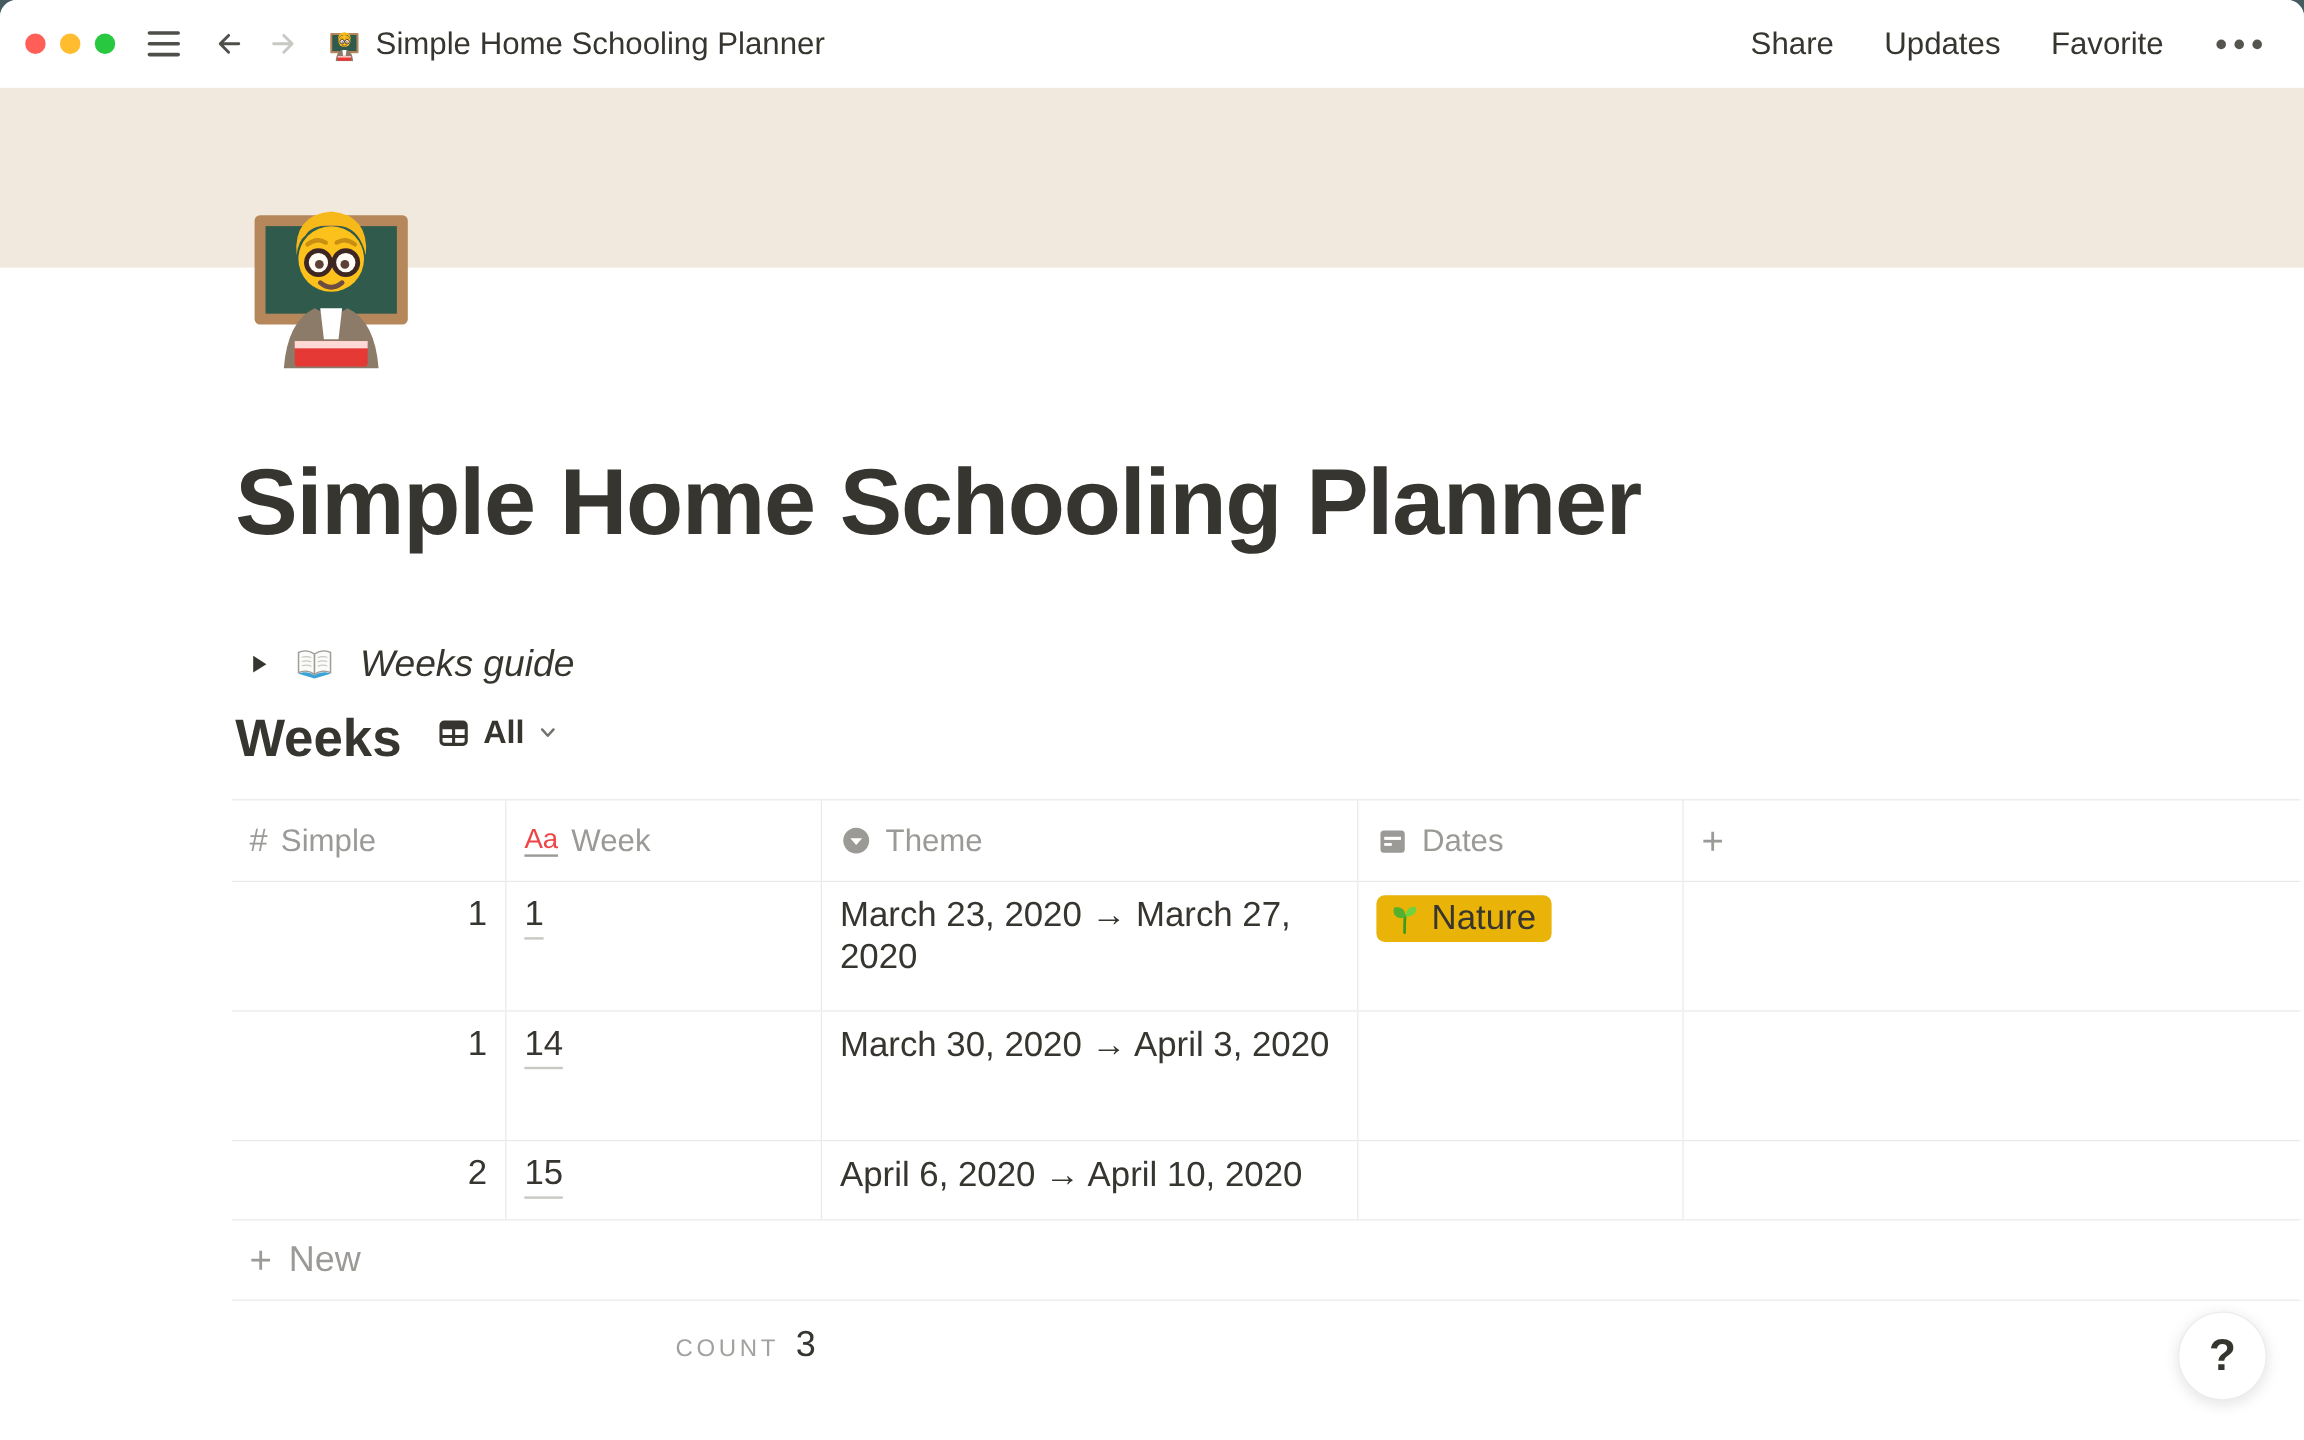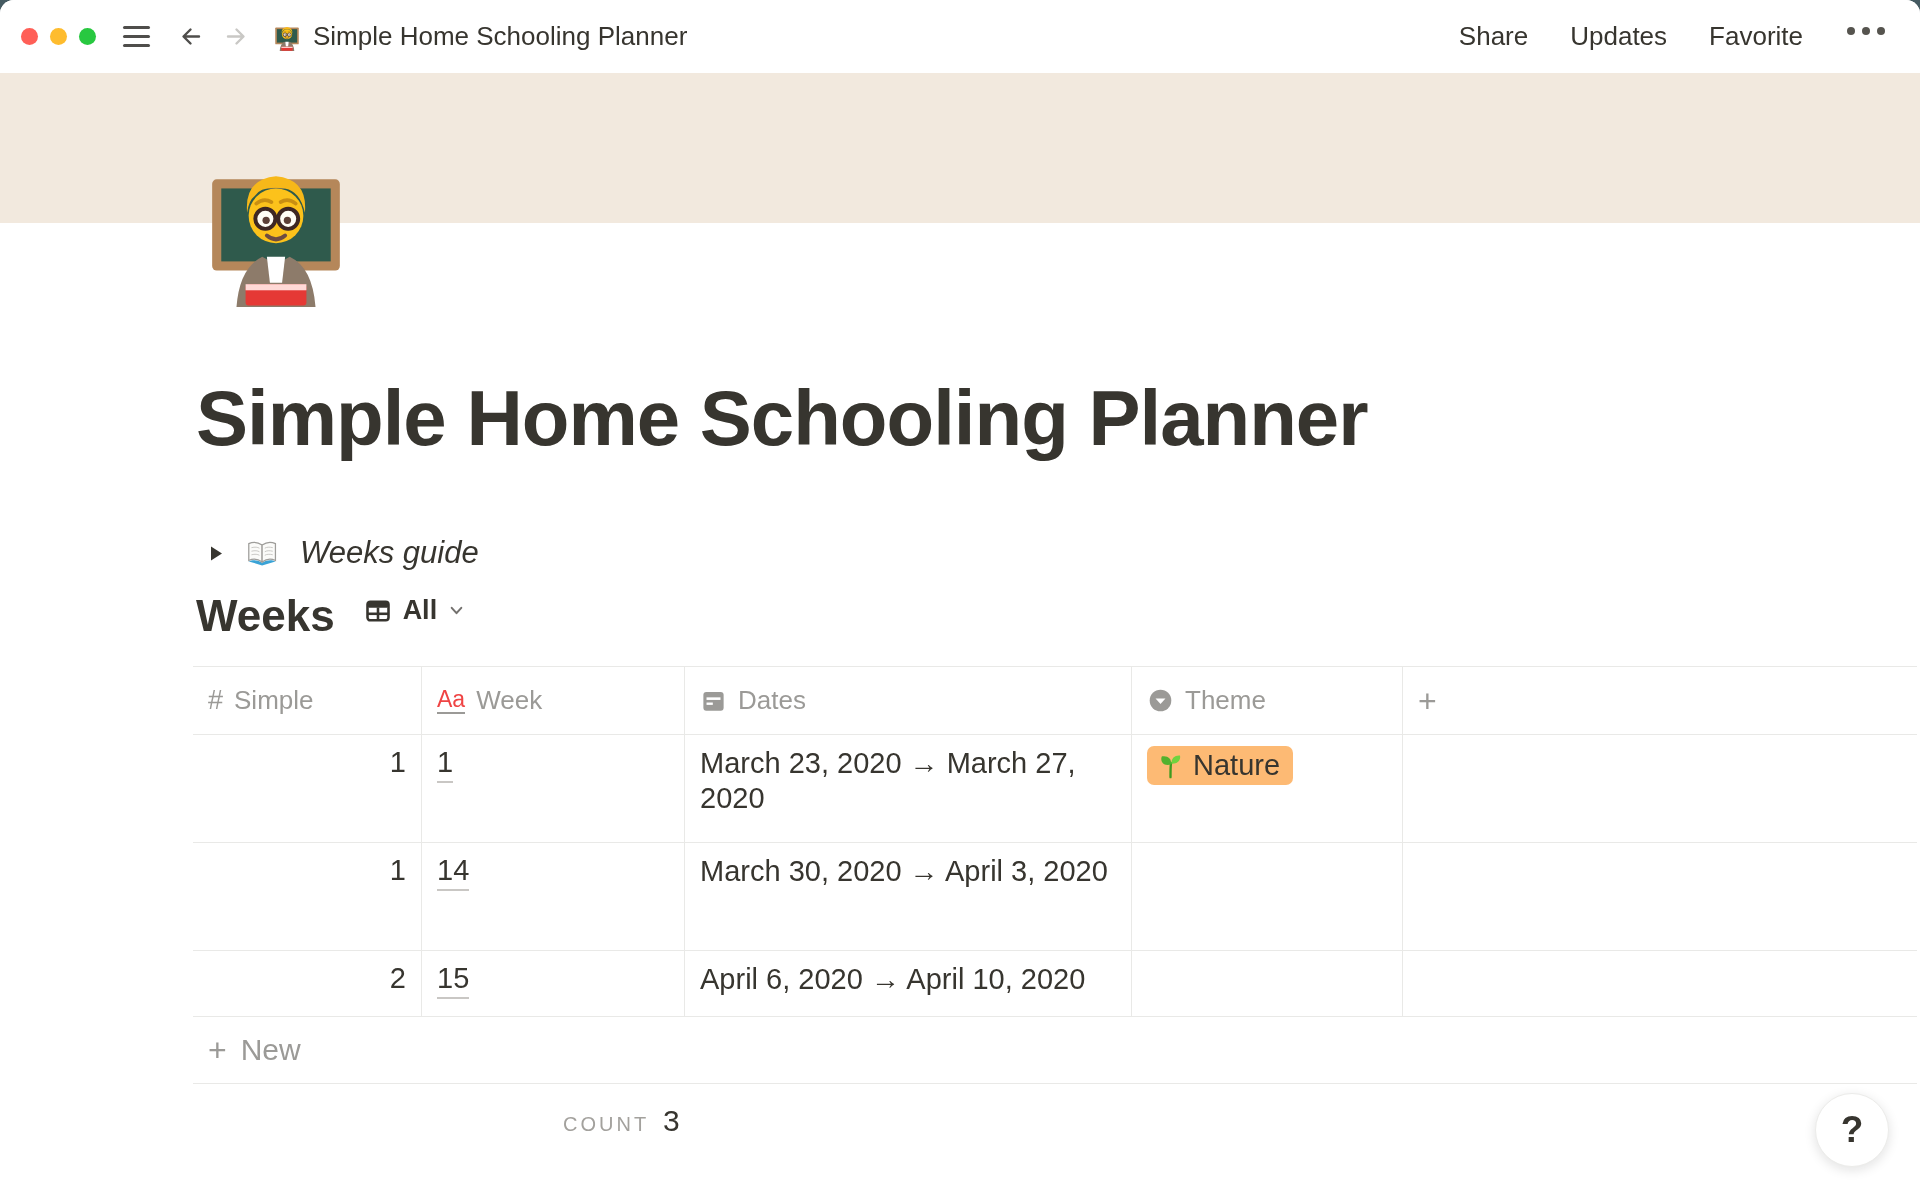--- a/index.html
+++ b/index.html
@@ -11,21 +11,21 @@
   .topbar { position:absolute; left:0; top:0; width:100%; height:73px; background:#fff; display:flex; align-items:center; padding:0 33px 0 21px; z-index:5; }
   .lights { display:flex; gap:12px; margin-right:27px; }
   .light { width:17px; height:17px; border-radius:50%; cursor:pointer; }
   .light.red { background:#ff5f57; } .light.yellow { background:#febc2e; } .light.green { background:#28c840; }
   .burger { width:27px; height:21px; display:flex; flex-direction:column; justify-content:space-between; margin-right:28px; cursor:pointer; }
   .burger i { display:block; height:3px; background:#4f4e4b; border-radius:2px; }
   .navbtn { width:27px; height:27px; margin-right:17px; cursor:pointer; }
   .navbtn.fwd { margin-right:24px; }
   .crumb { display:flex; align-items:center; gap:12px; cursor:pointer; }
   .crumb-title { font-size:26px; color:#37352f; white-space:nowrap; }
-  .tb-right { margin-left:auto; display:flex; align-items:flex-start; gap:42px; }
+  .tb-right { margin-left:auto; display:flex; align-items:center; gap:42px; }
   .tb-action { font-size:26px; color:#37352f; cursor:pointer; }
   .dots { display:flex; gap:7px; cursor:pointer; padding:6px 2px; }
   .dots i { width:8px; height:8px; background:#56544f; border-radius:50%; }
 
   
   .cover { position:absolute; left:0; top:73px; width:100%; height:150px; background:#f2e9de; }
   .page-icon { position:absolute; left:200px; top:155px; width:152px; height:152px; cursor:pointer; z-index:4; }
 
   
   .page-title { position:absolute; left:196px; top:372px; font-size:78px; line-height:1.18; font-weight:700; letter-spacing:-1px; color:#37352f; cursor:text; }
@@ -44,21 +44,21 @@
   .t-header { height:68px; }
   .t-header .cell { display:flex; align-items:center; gap:11px; color:#9b9a97; font-size:26px; padding:0 15px; cursor:pointer; }
   .glyph-hash { font-size:27px; color:#9b9a97; }
   .glyph-aa { font-size:23px; color:#ef4444; border-bottom:2px solid #9b9a97; line-height:1.05; padding-bottom:1px; }
   .glyph-plus { font-size:32px; font-weight:300; color:#9b9a97; line-height:1; }
   .row-tall { height:108px; }
   .row-short { height:66px; }
   .cell.num { text-align:right; color:#37352f; cursor:pointer; }
   .week-link { display:inline-block; font-weight:500; color:#37352f; border-bottom:2px solid #c9c7c4; padding-bottom:2px; line-height:1.15; cursor:pointer; }
   .cell.dates { line-height:35px; color:#37352f; cursor:pointer; }
-  .tag { display:inline-flex; align-items:center; gap:9px; background:#fdba74; border-radius:7px; padding:3px 13px 3px 10px; font-size:29px; color:#37352f; max-width:100%; }
+  .tag { display:inline-flex; align-items:center; gap:9px; background:#eab308; border-radius:7px; padding:3px 13px 3px 10px; font-size:29px; color:#37352f; max-width:100%; }
   .newrow { height:67px; display:flex; align-items:center; gap:14px; padding:0 15px; color:#9b9a97; cursor:pointer; border-bottom:1px solid #e9e9e7; }
   .newrow .glyph-plus { color:#9b9a97; }
   .new-label { font-size:30px; }
   .tfooter { display:flex; align-items:baseline; gap:14px; padding:20px 0 0 370px; cursor:pointer; }
   .count-label { font-size:20px; letter-spacing:3px; color:#a3a19d; }
   .count-value { font-size:30px; color:#37352f; }
 
   
   .help-btn { position:absolute; right:31px; bottom:33px; width:74px; height:74px; border-radius:50%; background:#fff; border:1px solid #ececea; box-shadow:0 3px 12px rgba(15,15,15,.12); display:flex; align-items:center; justify-content:center; font-size:37px; font-weight:600; color:#37352f; cursor:pointer; }
 
@@ -200,29 +200,29 @@
       <div class="cell">
         <span class="glyph-hash">#</span>
         <span>Simple</span>
       </div>
       <div class="cell">
         <span class="glyph-aa">Aa</span>
         <span>Week</span>
       </div>
       <div class="cell">
         <svg width="27" height="27" viewBox="0 0 24 24">
+            <use href="#sym-select"></use>
+          </svg>
+        <span>Theme</span>
+      </div>
+      <div class="cell">
+        <svg width="27" height="27" viewBox="0 0 24 24">
             <use href="#sym-calendar"></use>
           </svg>
         <span>Dates</span>
-      </div>
-      <div class="cell">
-        <svg width="27" height="27" viewBox="0 0 24 24">
-            <use href="#sym-select"></use>
-          </svg>
-        <span>Theme</span>
       </div>
       <div class="cell">
         <span class="glyph-plus">+</span>
       </div>
     </div>
 
     <div class="t-row row-tall">
       <div class="cell num">1</div>
       <div class="cell"><span class="week-link">1</span></div>
       <div class="cell dates">March 23, 2020 → March 27, 2020</div>

